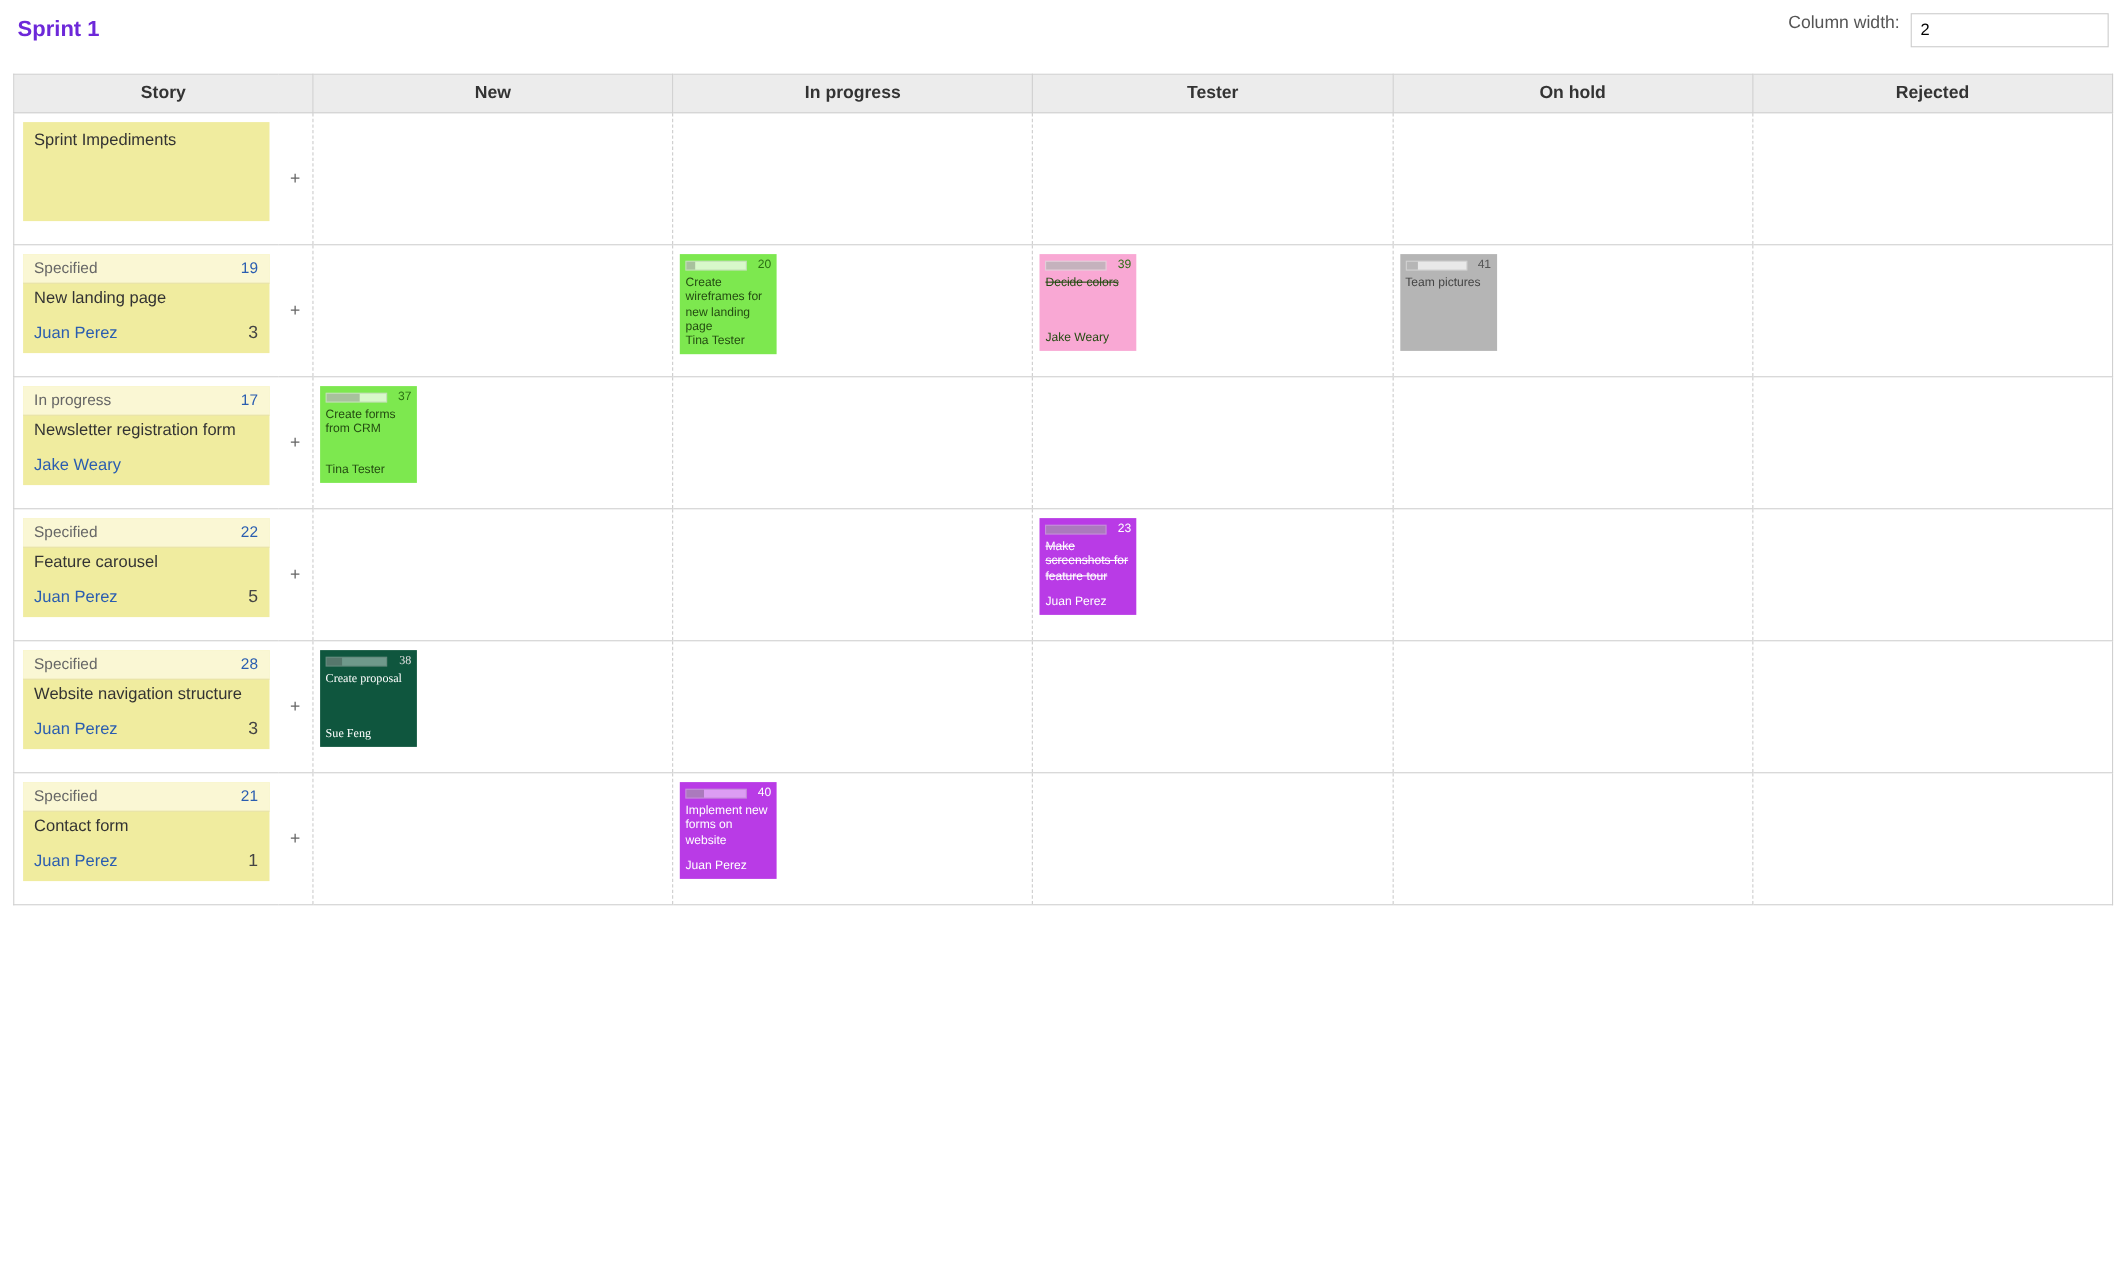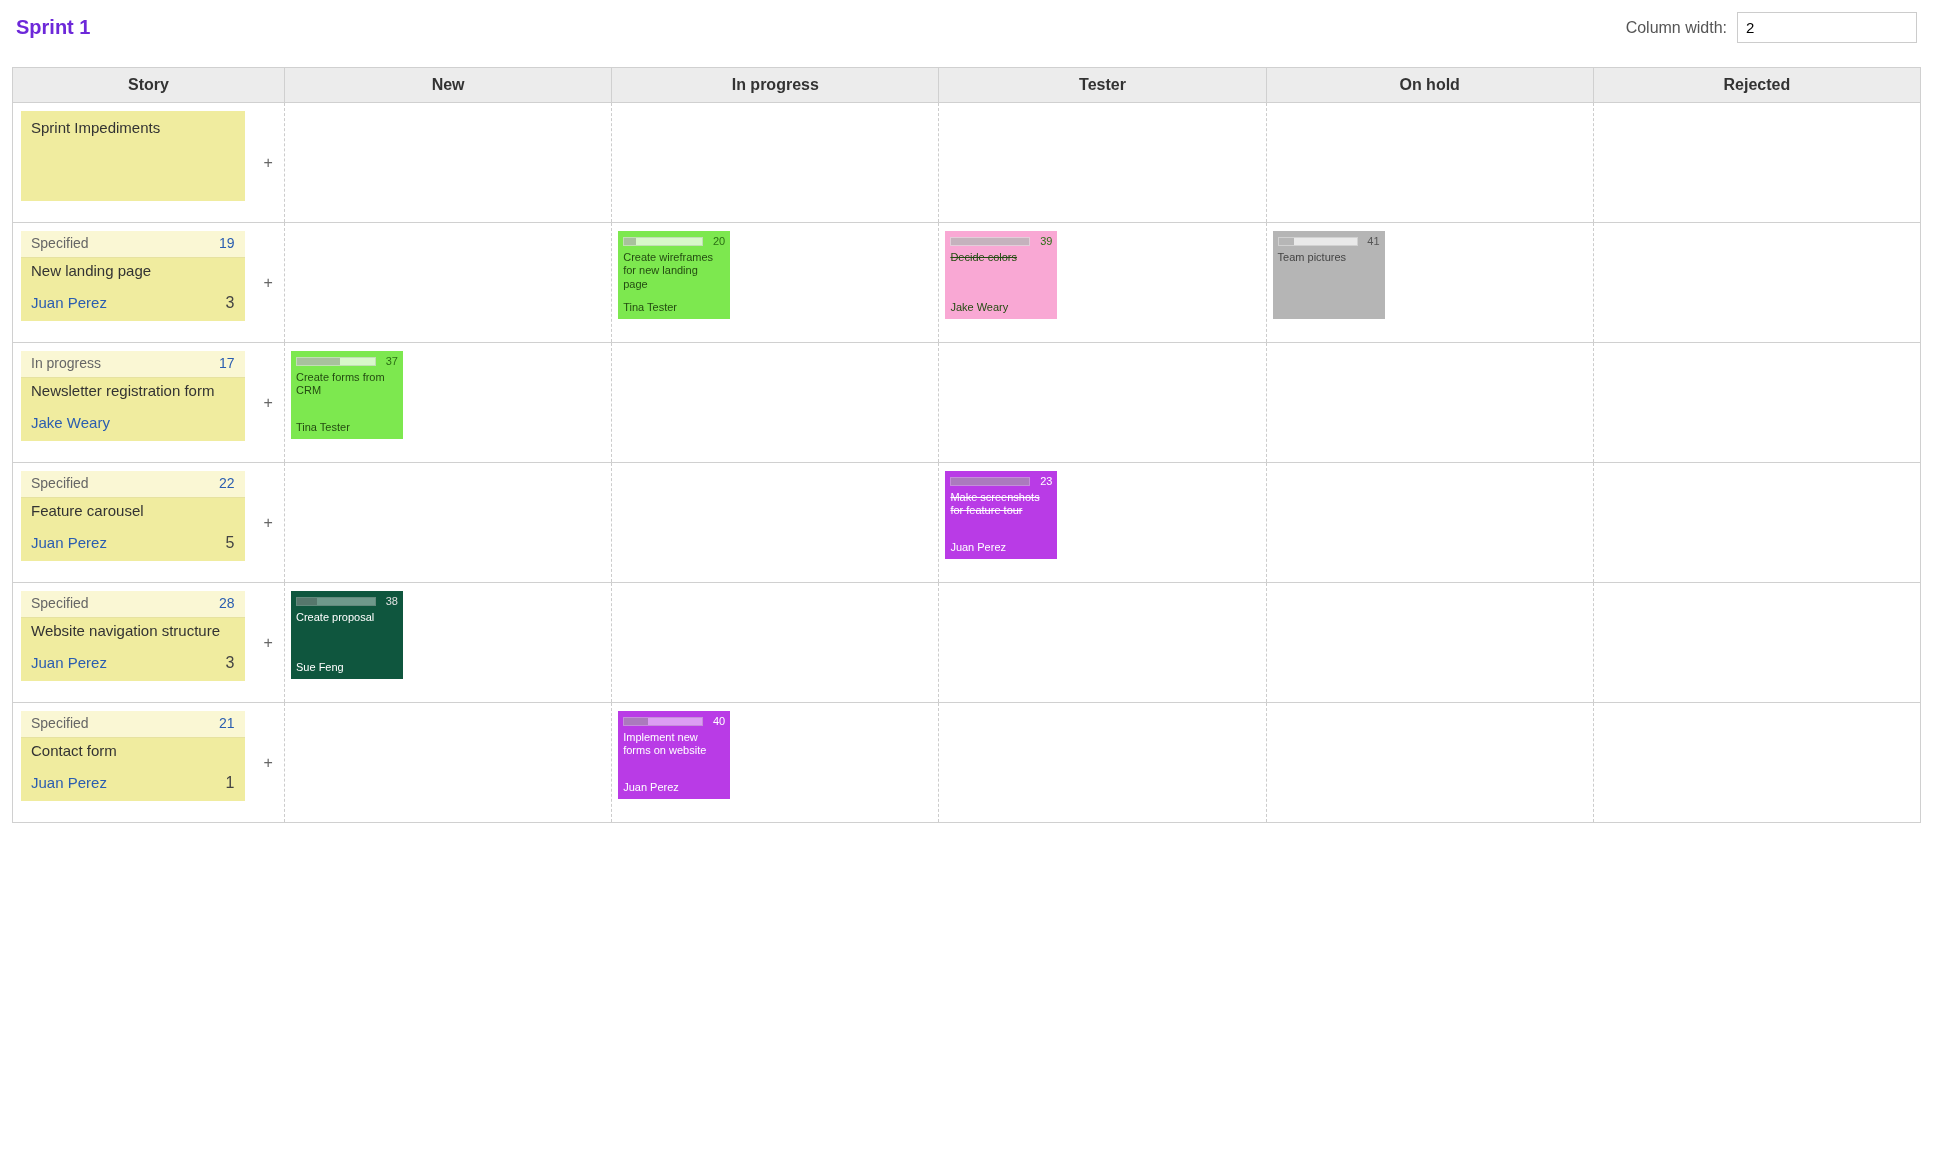--- a/index.html
+++ b/index.html
@@ -18,21 +18,20 @@
     margin-bottom: 24px;
     padding: 0 4px;
   }
   .title {
     font-size: 20px;
     font-weight: 700;
     color: #6d28d9;
   }
   .colwidth {
     display: flex;
-    align-items: center;
     gap: 10px;
     font-size: 16px;
     color: #555;
   }
   .colwidth input {
     border: 1px solid #ccc;
     padding: 6px 8px;
     font-size: 15px;
     width: 180px;
   }
@@ -104,21 +103,21 @@
     display: flex;
     justify-content: space-between;
     align-items: flex-end;
     padding-top: 8px;
   }
   .story-owner { color: #2a5db0; font-size: 15px; }
   .story-pts { color: #444; font-size: 16px; }
 
   
   .task-card {
-    width: 112px;
+    width: 88px;
     min-height: 88px;
     padding: 4px 5px 5px 5px;
     font-size: 11px;
     line-height: 1.2;
     display: flex;
     flex-direction: column;
     cursor: pointer;
   }
   .task-header {
     display: flex;
@@ -144,21 +143,21 @@
   
   .c-green  { background: #f9a8d4; color: #244c12; }
   .c-green .task-id { color: #2b6f14; }
   .c-lime   { background: #7de84f; color: #244c12; }
   .c-lime .task-id { color: #2b6f14; }
   .c-grey   { background: #b5b5b5; color: #444; }
   .c-grey .task-id { color: #555; }
   .c-purple { background: #b93be6; color: #fff; justify-content: space-between; }
   .c-purple .task-id { color: #fff; }
   .c-purple .task-progress { background: rgba(255,255,255,0.5); }
-  .c-teal   { background: #0f563e; color: #fff; }
+  .c-teal   { background: #0f563e; color: #fff; font-family: Liberation Serif, serif; }
   .c-teal .task-id { color: #e0e0e0; }
   .c-teal .task-progress { background: rgba(255,255,255,0.4); }
 
   .strike { text-decoration: line-through; }
 
   
   col.story { width: 240px; }
   col.add   { width: 32px; }
   col.lane  { }
 </style>

